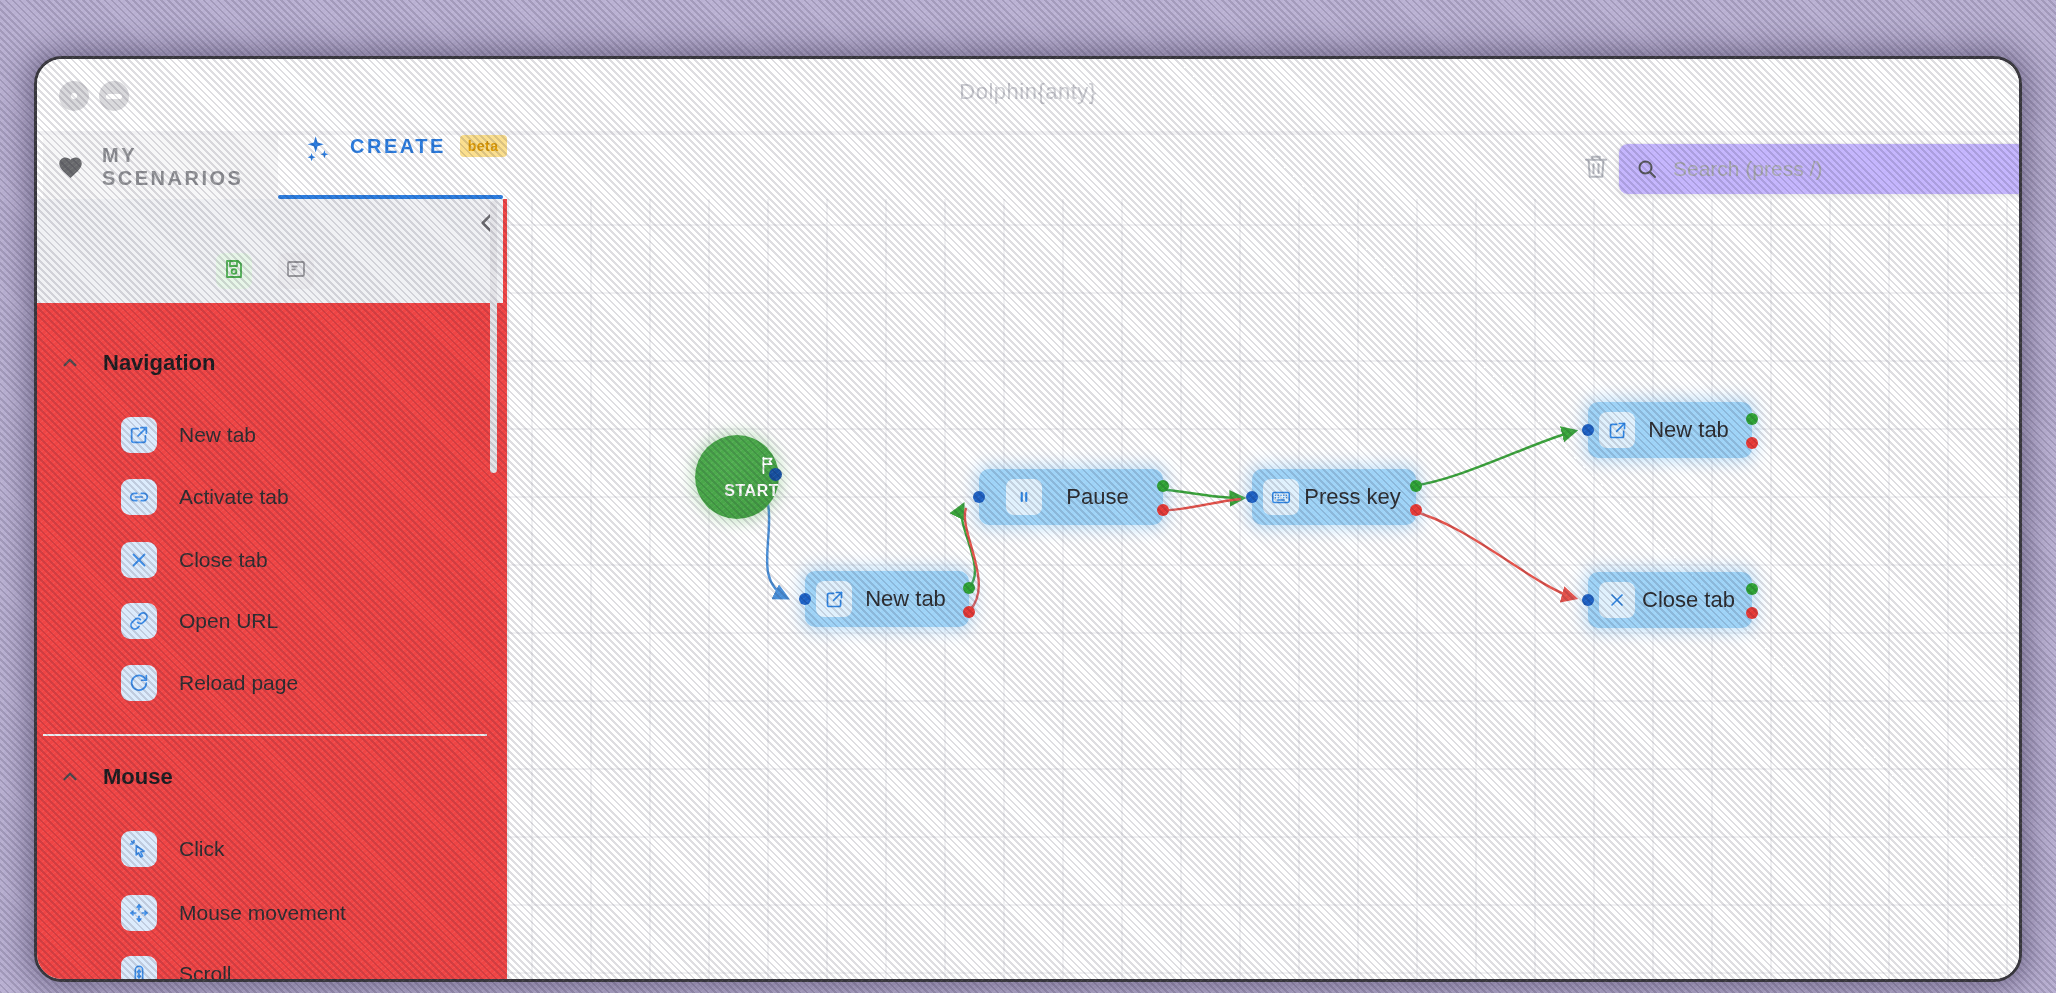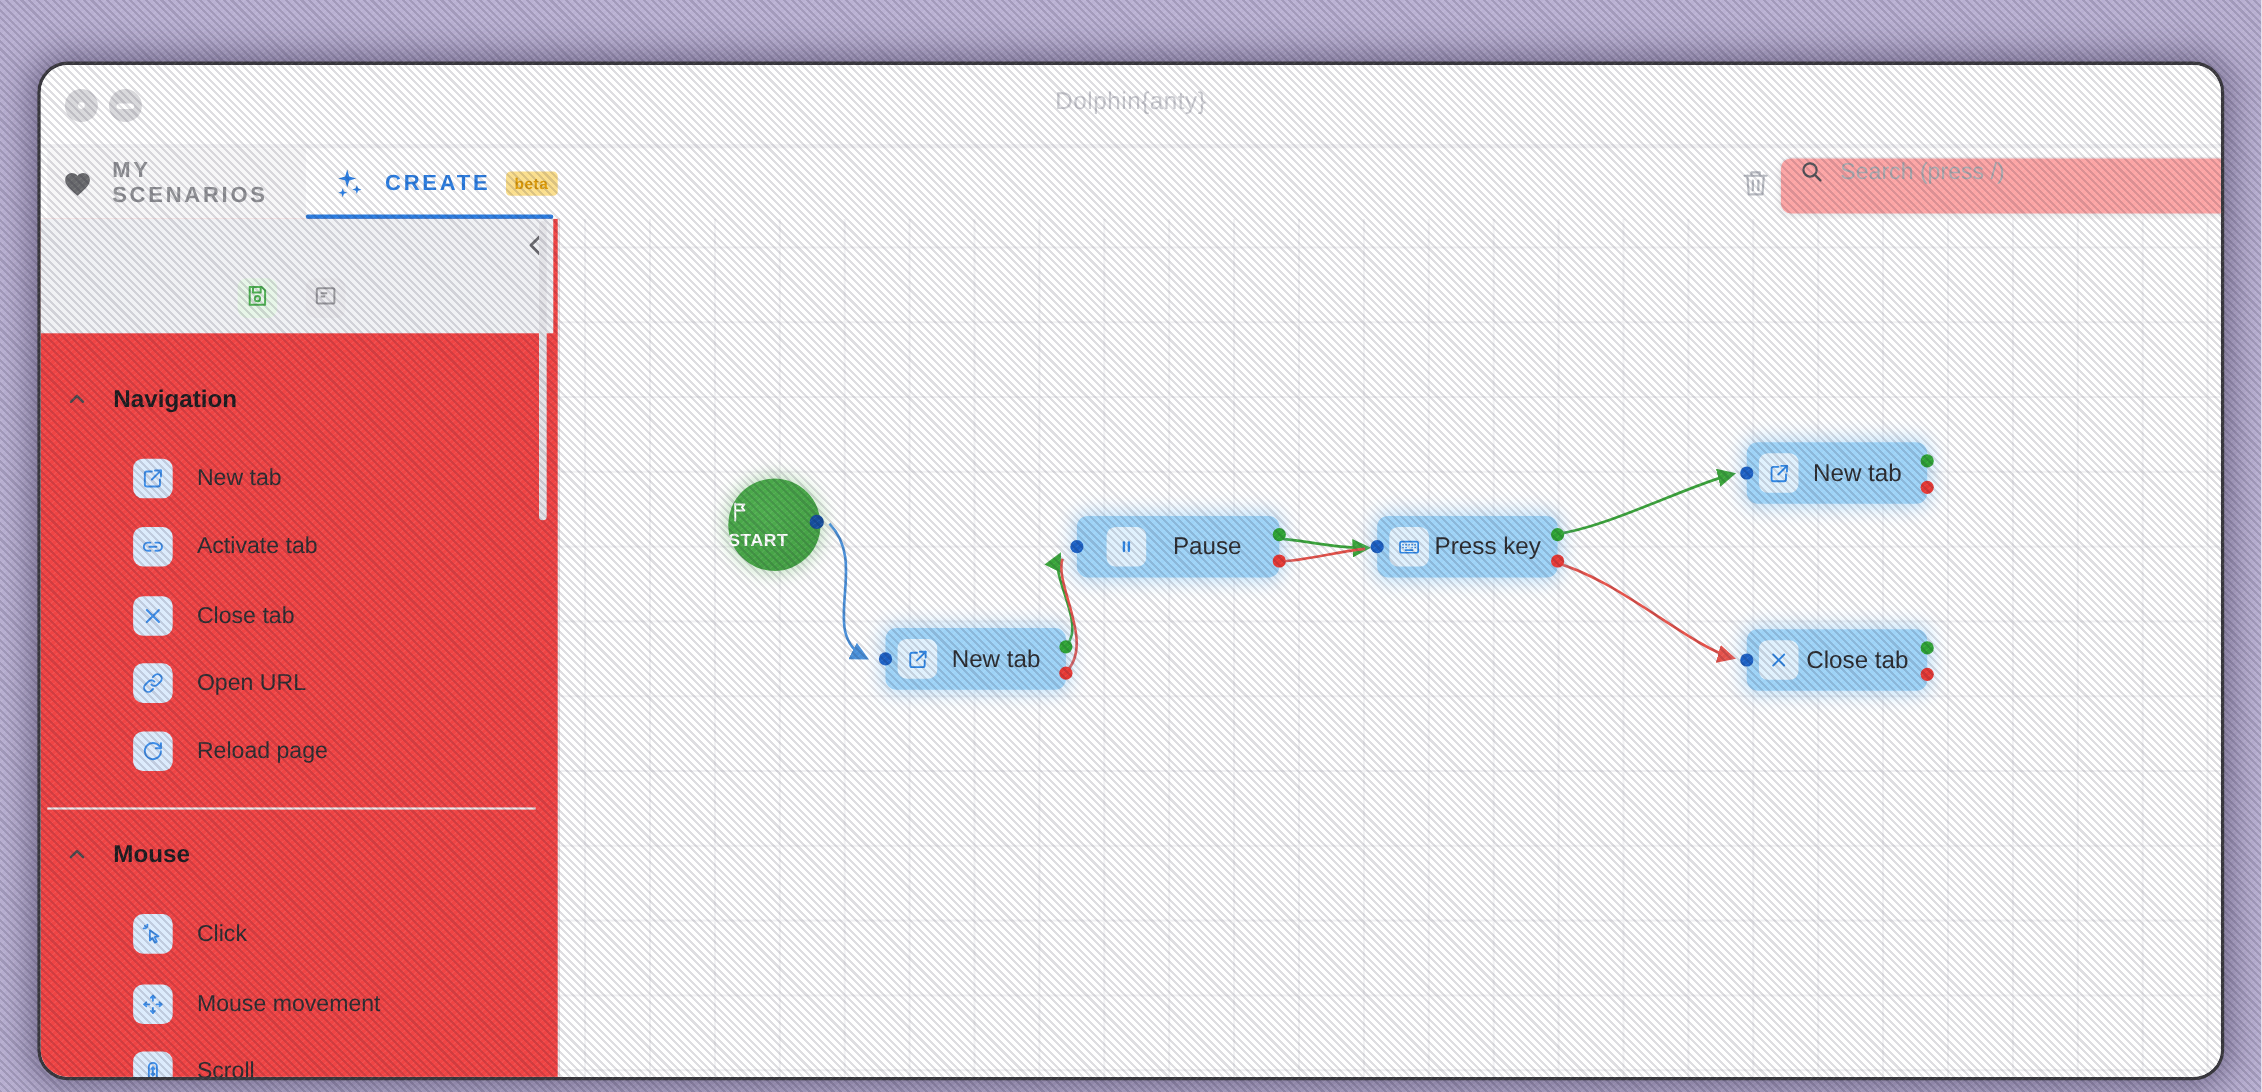--- a/index.html
+++ b/index.html
@@ -26,29 +26,29 @@
   .winctl .dot{position:absolute;left:12px;top:12px;width:6px;height:6px;border-radius:50%;background:#fff;}
   .winctl .minus{position:absolute;left:7px;top:13px;width:16px;height:5px;border-radius:3px;background:#fff;}
   .apptitle{position:absolute;left:0;right:0;top:20px;text-align:center;font-size:22px;color:#cbccd1;letter-spacing:.5px;}
   .sep{position:absolute;left:0;right:0;top:72px;height:4px;background:#f2f2f4;}
 
   
   .tabrow{position:absolute;left:0;right:0;top:76px;height:64px;background:#fff;}
   .tab-mysc{position:absolute;left:6px;top:0;width:235px;height:64px;background:#f7f7f8;display:flex;align-items:center;}
   .tab-mysc .hicon{margin-left:14px;color:#696a6d;display:flex;}
   .tab-mysc .tlabel{margin-left:18px;font-size:20px;font-weight:600;letter-spacing:2.5px;color:#8f9094;}
-  .tab-create{position:absolute;left:241px;top:0;width:235px;height:64px;display:flex;align-items:center;}
+  .tab-create{position:absolute;left:241px;top:0;width:235px;height:64px;display:flex;align-items:flex-start;}
   .tab-create .sicon{margin-left:26px;color:#2b7de0;display:flex;}
   .tab-create .tlabel{margin-left:18px;font-size:20px;font-weight:600;letter-spacing:2.5px;color:#2b7de0;}
   .beta{margin-left:14px;background:#fbdf8d;color:#dd9b06;font-size:14px;font-weight:700;
     padding:3px 8px;border-radius:4px;letter-spacing:.5px;}
   .underline{position:absolute;left:241px;top:60px;width:225px;height:4px;background:#2b7de0;border-radius:2px;}
   .trashbtn{position:absolute;left:1538px;top:12px;width:42px;height:42px;display:flex;align-items:center;justify-content:center;color:#b9bcc2;cursor:pointer;}
-  .searchbox{position:absolute;left:1581px;top:8px;width:410px;height:52px;background:#fca5a5;border:1px solid #ededf0;
-    border-radius:10px;box-shadow:0 2px 6px rgba(0,0,0,.07);display:flex;align-items:flex-start;box-sizing:border-box;}
+  .searchbox{position:absolute;left:1581px;top:8px;width:410px;height:52px;background:#c4b5fd;border:1px solid #ededf0;
+    border-radius:10px;box-shadow:0 2px 6px rgba(0,0,0,.07);display:flex;align-items:center;box-sizing:border-box;}
   .searchbox .mag{margin-left:16px;color:#55565a;display:flex;}
   .searchbox input{flex:1;border:0;outline:0;background:transparent;margin-left:12px;margin-right:10px;
     font-size:21px;color:#444;font-family:"Liberation Sans",sans-serif;}
   .searchbox input::placeholder{color:#a9aaaf;}
 
   
   .sidebar{position:absolute;left:0;top:140px;width:470px;bottom:0;background:#ef4444;border-right:2px solid #ededef;box-sizing:content-box;}
   .graypanel{position:absolute;left:0;top:0;width:466px;height:104px;background:#f0f1f4;}
   .chipbtn{position:absolute;top:54px;width:36px;height:36px;border-radius:8px;display:flex;align-items:center;justify-content:center;cursor:pointer;}
   .chip-save{left:179px;background:#e7f6e8;color:#4caf50;}
@@ -73,22 +73,22 @@
   .node{position:absolute;height:56px;background:#9ed3f7;border-radius:10px;display:flex;align-items:center;
     box-shadow:0 0 16px 4px rgba(125,193,244,.45);cursor:grab;}
   .node .chip{width:36px;height:36px;margin-left:11px;border-radius:8px;background:rgba(255,255,255,.68);
     color:#2e86e4;display:flex;align-items:center;justify-content:center;}
   .node .nlabel{flex:1;text-align:center;font-size:22px;color:#2c2c2f;padding-right:10px;}
   .port{position:absolute;width:12px;height:12px;border-radius:50%;}
   .port.in{left:-6px;top:22px;background:#1d61c4;}
   .port.ok{right:-6px;top:11px;background:#2ea335;}
   .port.err{right:-6px;top:35px;background:#e53935;}
 
-  .startnode{position:absolute;left:625px;top:376px;width:84px;height:84px;border-radius:50%;
-    background:radial-gradient(circle at 40% 35%, #4fae4f, #419c41);display:flex;flex-direction:column;align-items:flex-start;justify-content:center;
+  .startnode{position:absolute;left:658px;top:376px;width:84px;height:84px;border-radius:50%;
+    background:radial-gradient(circle at 40% 35%, #4fae4f, #419c41);display:flex;flex-direction:column;align-items:flex-end;justify-content:center;
     box-shadow:0 0 14px 4px rgba(100,180,100,.35);cursor:grab;}
   .startnode .slabel{color:#fff;font-size:16px;font-weight:600;letter-spacing:.5px;margin-top:2px;}
   .startnode .sport{position:absolute;right:-3px;top:33px;width:13px;height:13px;border-radius:50%;background:#164f9e;}
 </style>
 </head>
 <body>
 
 <div class="stage">
   <div class="window">
 

